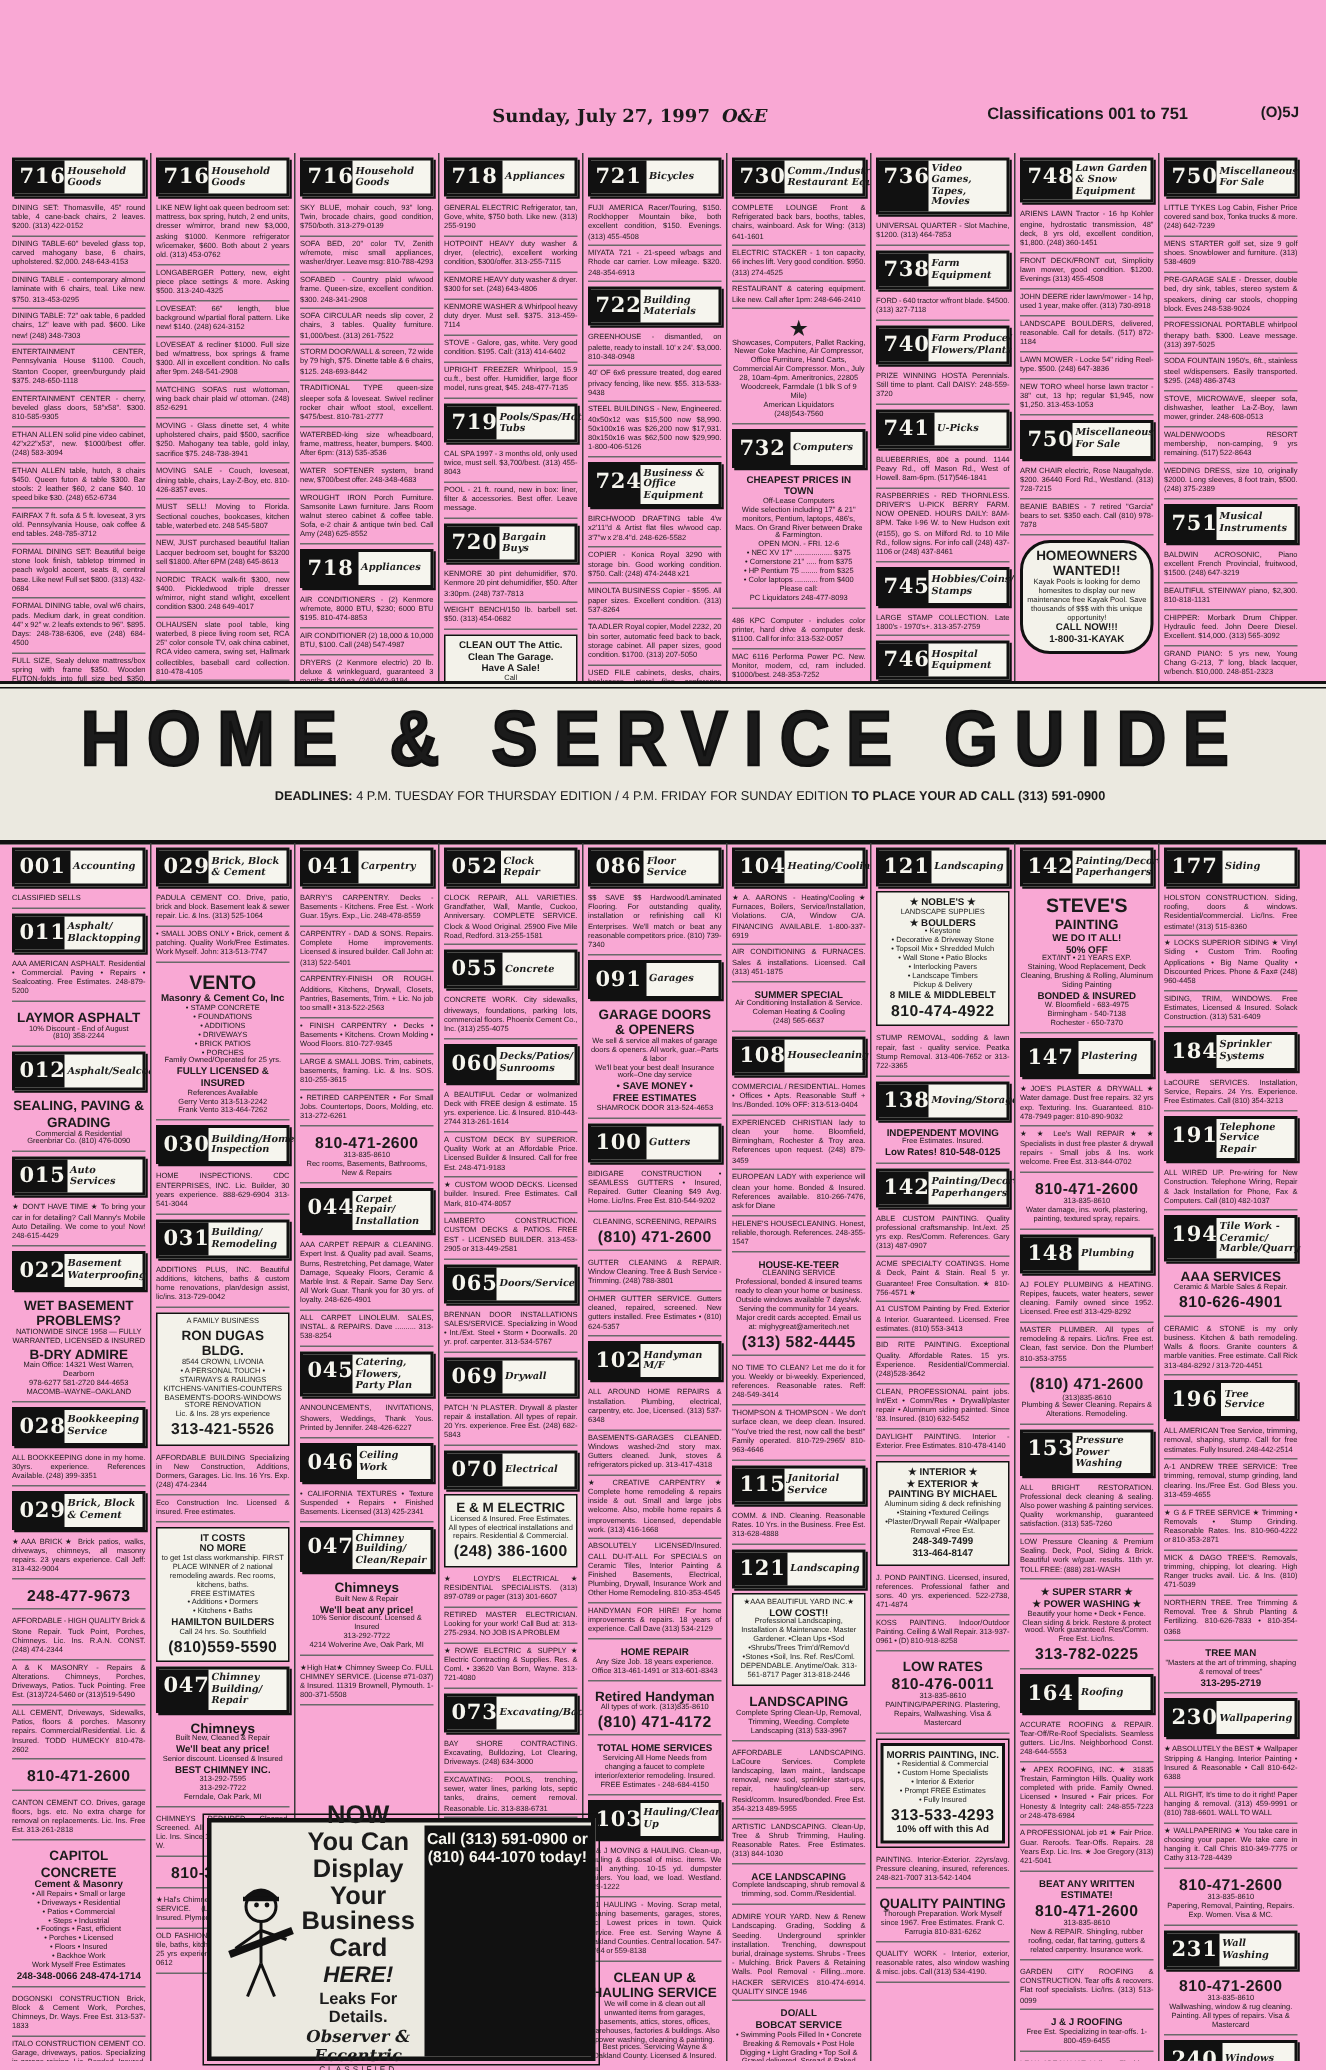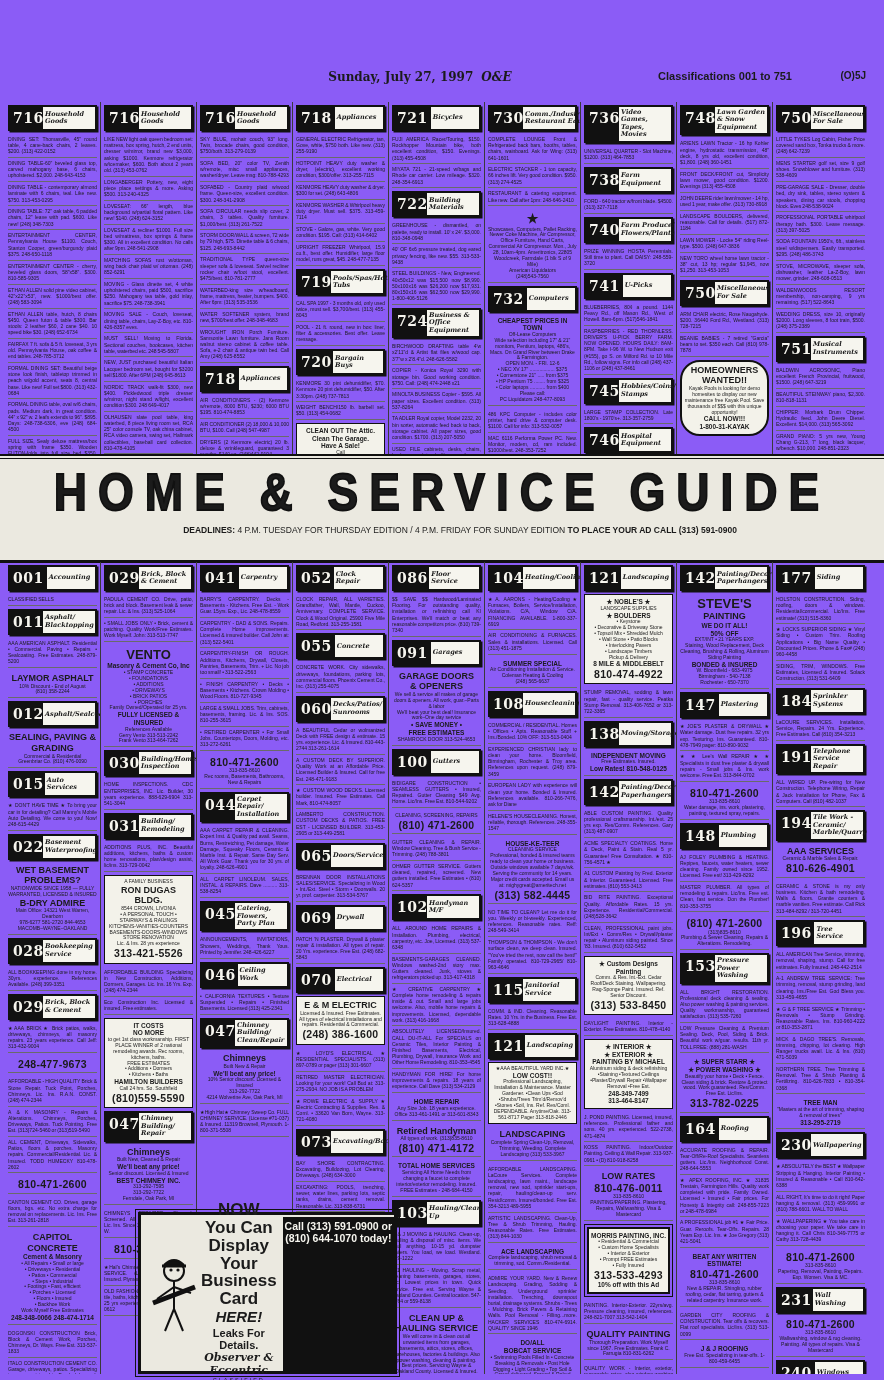--- a/index.html
+++ b/index.html
@@ -1,16 +1,16 @@
 <!DOCTYPE html>
 <html><head>
 <meta charset="utf-8">
 <style>
   html,body{margin:0;padding:0;background:#999;}
-  .page{position:relative;width:884px;height:1380px;margin:0 auto;background:#8b5cf6;
+  .page{position:relative;width:884px;height:1380px;margin:0 auto;background:#f9a8d4;
         font-family:"Liberation Sans",sans-serif;color:#1b1b1b;overflow:hidden;}
   
   .masthead{position:absolute;top:70px;left:0;width:100%;height:26px;}
   .dateline{position:absolute;left:50%;transform:translateX(-62%);font-family:"DejaVu Serif",serif;
             font-weight:bold;font-size:12px;}
   .dateline .oe{font-style:italic;margin-left:8px;}
   .classif{position:absolute;right:92px;font-weight:bold;font-size:11px;}
   .pageid{position:absolute;right:18px;font-weight:bold;font-size:10px;}
   
   .colsec{position:absolute;left:5px;right:16px;display:flex;gap:0;}
@@ -730,26 +730,20 @@
         </div>
         <div class="cat">
           <span class="num">142</span>
           <span class="ctitle">Painting/Decorating/ Paperhangers</span>
         </div>
         <div class="ad">ABLE CUSTOM PAINTING. Quality professional craftsmanship. Int./ext. 25 yrs exp. Res/Comm. References. Gary (313) 487-0907</div>
         <div class="ad">ACME SPECIALTY COATINGS. Home &amp; Deck, Paint &amp; Stain. Real 5 yr. Guarantee! Free Consultation. ★ 810-756-4571 ★</div>
         <div class="ad">A1 CUSTOM Painting by Fred. Exterior &amp; Interior. Guaranteed. Licensed. Free estimates. (810) 553-3413</div>
         <div class="ad">BID RITE PAINTING. Exceptional Quality. Affordable Rates. 15 yrs. Experience. Residential/Commercial. (248)528-3642</div>
         <div class="ad">CLEAN, PROFESSIONAL paint jobs. Int/Ext • Comm/Res • Drywall/plaster repair • Aluminum siding painted. Since '83. Insured. (810) 632-5452</div>
-        <div class="disp">
-          <div class="ln s-md">★ Custom Designs</div>
-          <div class="ln s-md">Painting</div>
-          <div class="ln s-sm">Comm. &amp; Res. Int.-Ext. Cedar Roof/Deck Staining. Wallpapering. Rag-Sponge Paint. Insured. Ref. Senior Discount.</div>
-          <div class="ln s-ph">(313) 533-8450</div>
-        </div>
         <div class="ad">DAYLIGHT PAINTING. Interior - Exterior. Free Estimates. 810-478-4140</div>
         <div class="disp">
           <div class="ln s-md">★ INTERIOR ★</div>
           <div class="ln s-md">★ EXTERIOR ★</div>
           <div class="ln s-md">PAINTING BY MICHAEL</div>
           <div class="ln s-sm">Aluminum siding &amp; deck refinishing •Staining •Textured Ceilings •Plaster/Drywall Repair •Wallpaper Removal •Free Est.</div>
           <div class="ln s-md">248-349-7499</div>
           <div class="ln s-md">313-464-8147</div>
         </div>
         <div class="ad">J. POND PAINTING. Licensed, insured, references. Professional father and sons. 40 yrs. experienced. 522-2738, 471-4874</div>

